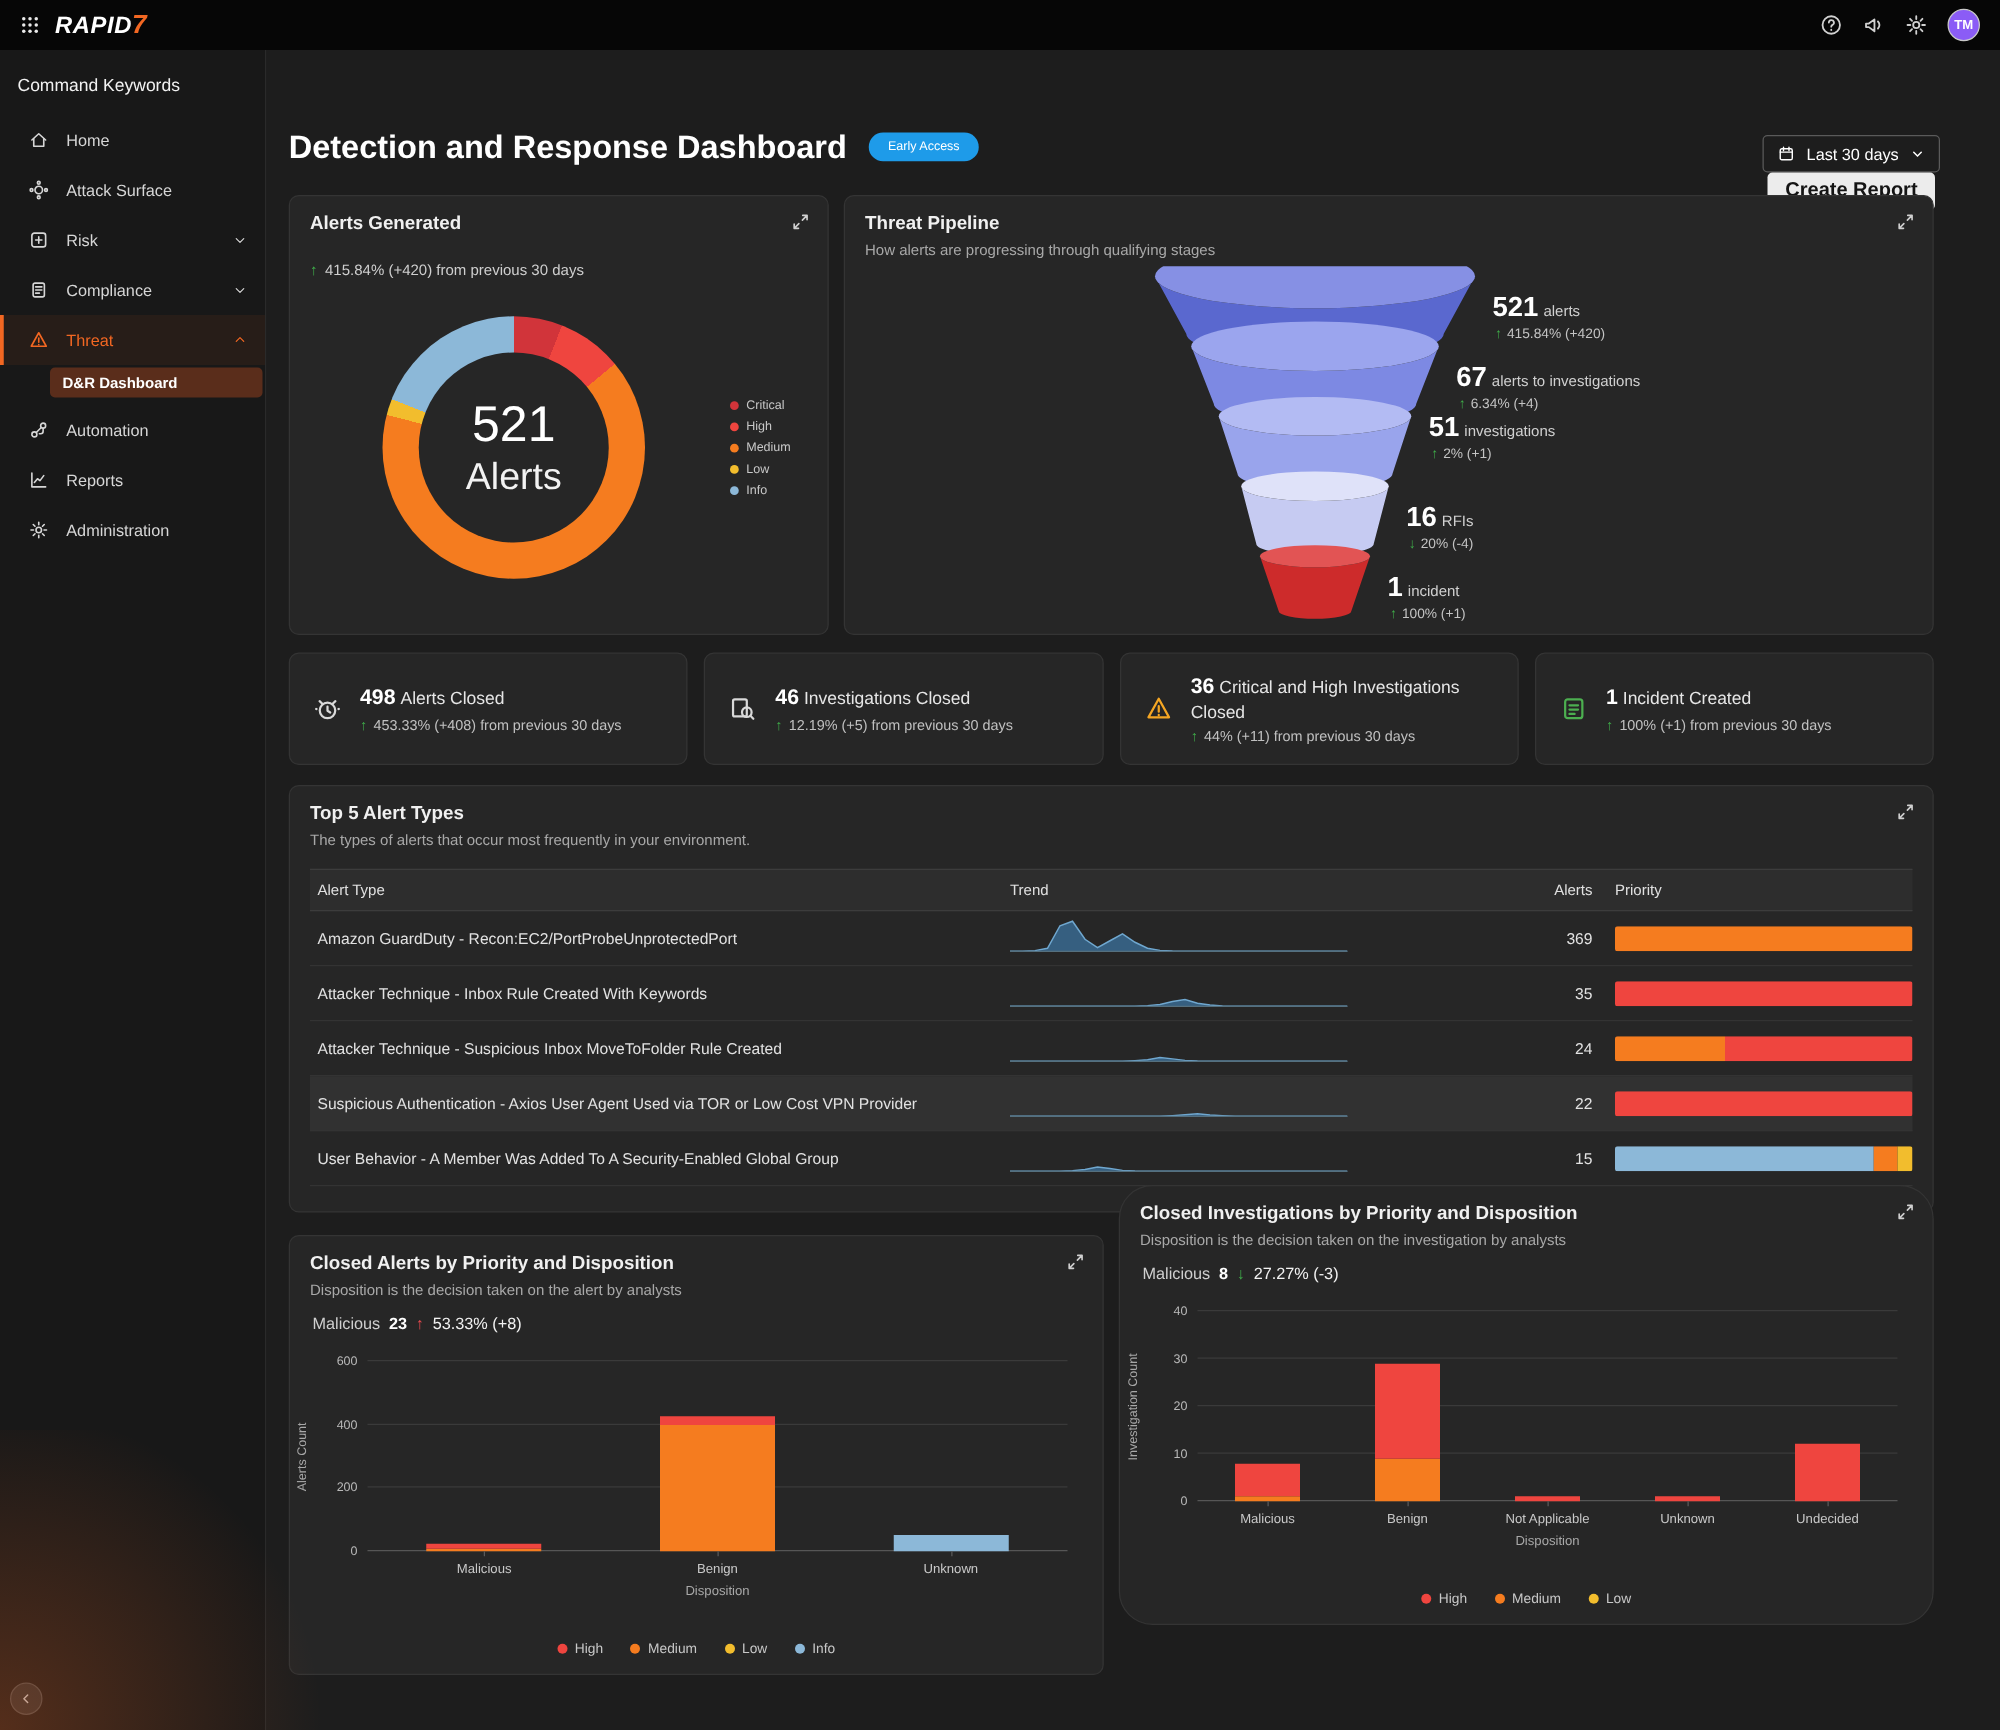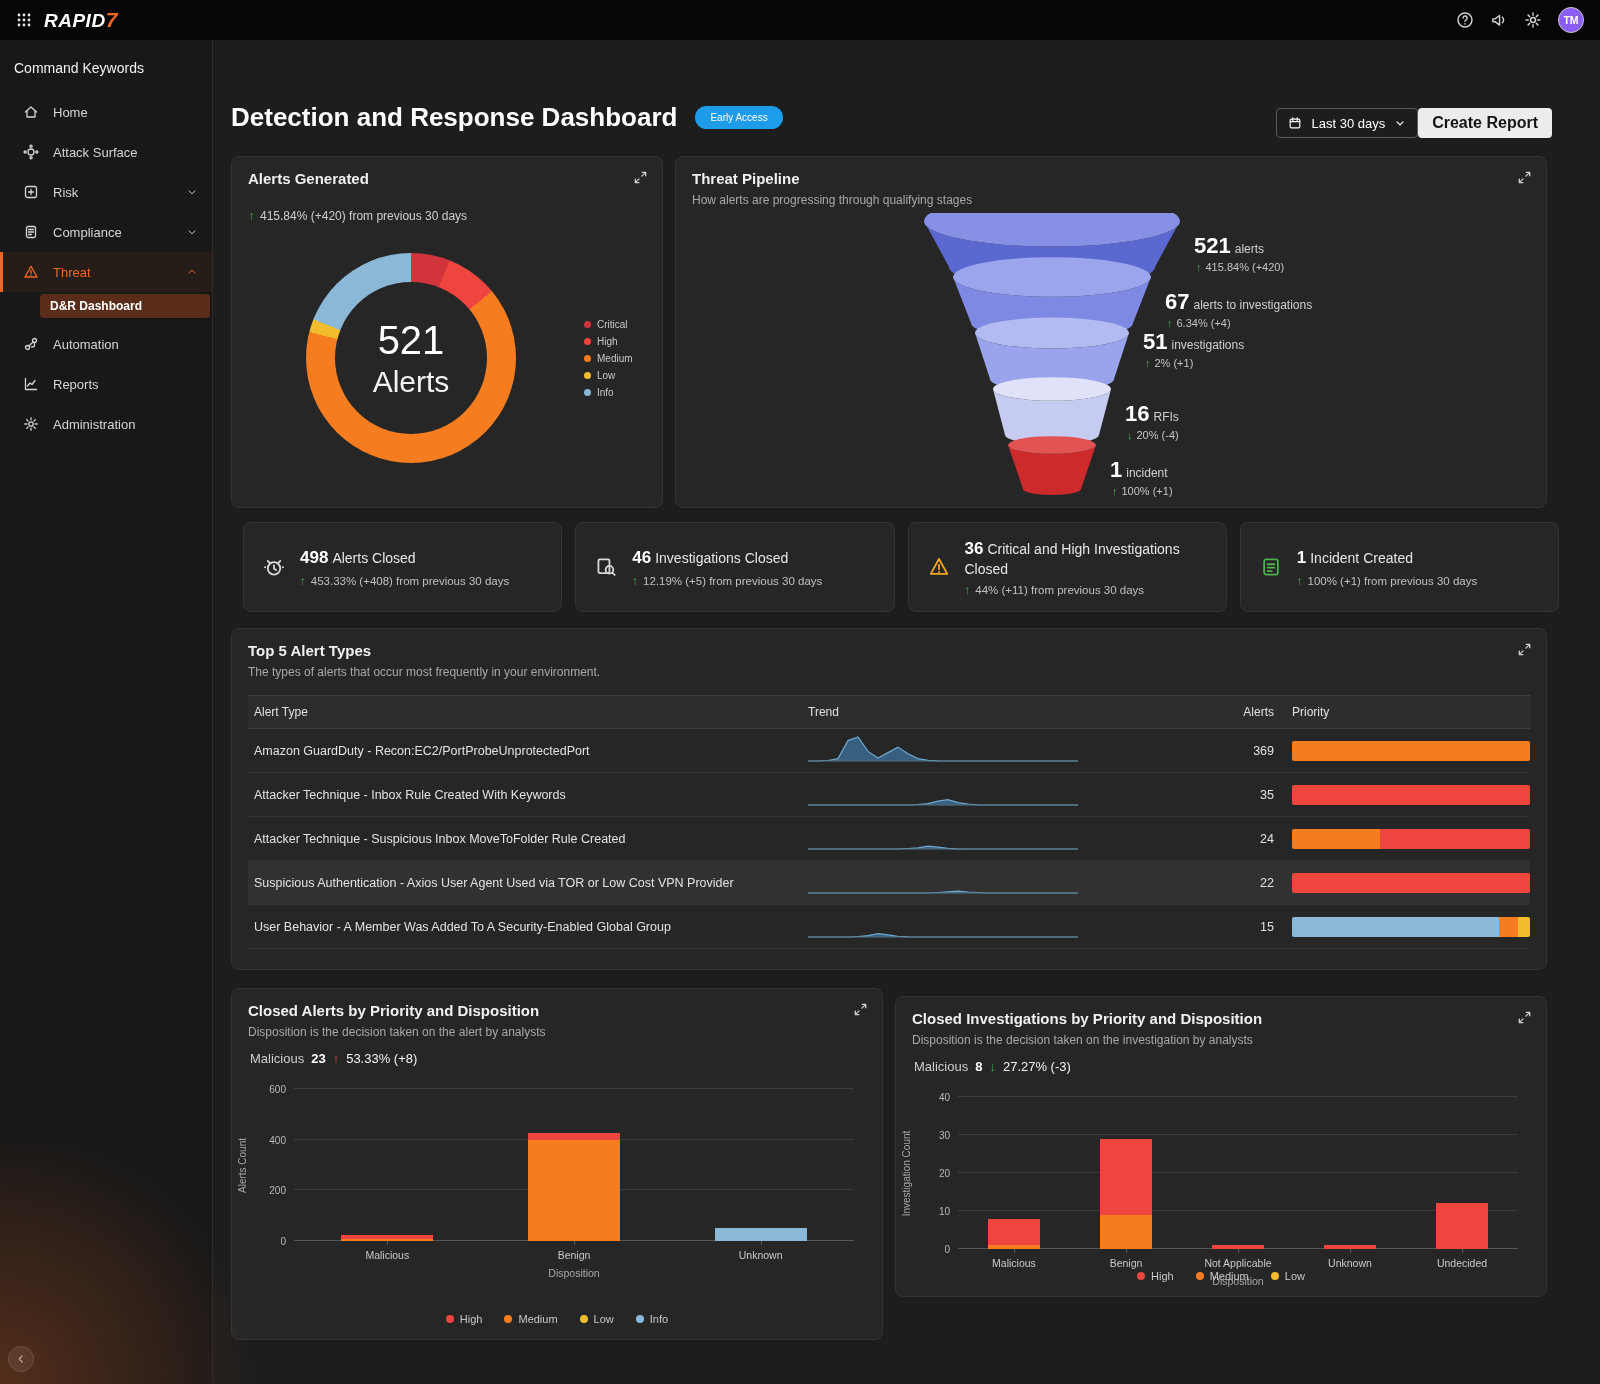--- a/index.html
+++ b/index.html
@@ -31,38 +31,38 @@
     font-size:12px; font-weight:bold; color:#fff; cursor:pointer; }
   .collapse-btn { position:absolute; left:8px; bottom:12px; width:26px; height:26px; border-radius:50%;
     background:#2d2d2d; border:1px solid #4a4a4a; color:#bbb; display:flex; align-items:center; justify-content:center; cursor:pointer; }
   .glow { position:absolute; left:0; bottom:0; width:340px; height:240px; pointer-events:none; z-index:8;
     background: radial-gradient(circle at 0% 100%, rgba(242,103,34,.28), transparent 62%); }
 
   
   .page-header { position:absolute; left:231px; top:102px; display:flex; align-items:center; gap:18px; }
   .page-title { font-size:26px; font-weight:bold; color:#fff; }
   .badge { background:#1e9be9; color:#fff; font-size:10px; padding:6px 15px; border-radius:16px; }
-  .header-controls { position:absolute; top:108px; right:48px; display:flex; align-items:center; }
+  .header-controls { position:absolute; top:108px; right:48px; display:flex; align-items:center;flex-direction:column; }
   .date-btn { display:flex; align-items:center; gap:9px; height:30px; padding:0 11px; border:1px solid #5a5a5a;
     border-radius:4px; background:#1d1d1d; color:#fff; font-size:13px; cursor:pointer; }
   .create-btn { height:30px; padding:0 14px; background:#ececec; color:#141414; font-size:16px; font-weight:bold;
     border:none; border-radius:4px; cursor:pointer; }
 
   
   .card { position:absolute; background:#262626; border:1px solid #343434; border-radius:8px; }
   .card-title { position:absolute; left:16px; top:13px; font-size:15px; font-weight:bold; color:#f0f0f0; }
   .card-sub { position:absolute; left:16px; top:36px; font-size:12px; color:#a8a8a8; }
   .expand { position:absolute; right:14px; top:13px; background:none; border:none; color:#cfcfcf; cursor:pointer; }
 
   #card-alerts { left:231px; top:156px; width:432px; height:352px; }
   #card-pipeline { left:675px; top:156px; width:872px; height:352px; }
-  #stat-row { position:absolute; left:231px; top:522px; width:1316px; height:90px; display:flex; gap:13px;margin-left:12px; }
+  #stat-row { position:absolute; left:231px; top:522px; width:1316px; height:90px; display:flex; gap:13px; }
   #card-types { left:231px; top:628px; width:1316px; height:342px; }
   #card-closed-alerts { left:231px; top:988px; width:652px; height:352px; }
-  #card-closed-inv { left:895px; top:996px; width:652px; height:301px; }
+  #card-closed-inv { left:895px; top:948px; width:652px; height:352px;border-radius:27px; }
 
   .delta-row { position:absolute; left:16px; top:52px; font-size:12px; color:#cfcfcf; display:flex; gap:6px; align-items:center; }
   .arr-good { color:#3fae4a; }
 
   
   .donut { position:absolute; left:74px; top:96px; width:210px; height:210px; border-radius:50%; }
   .donut-hole { position:absolute; inset:29px; background:#262626; border-radius:50%;
     display:flex; flex-direction:column; align-items:center; justify-content:center; }
   .donut-val { font-size:40px; color:#fff; }
   .donut-lab { font-size:30px; color:#f2f2f2; margin-top:2px; }

